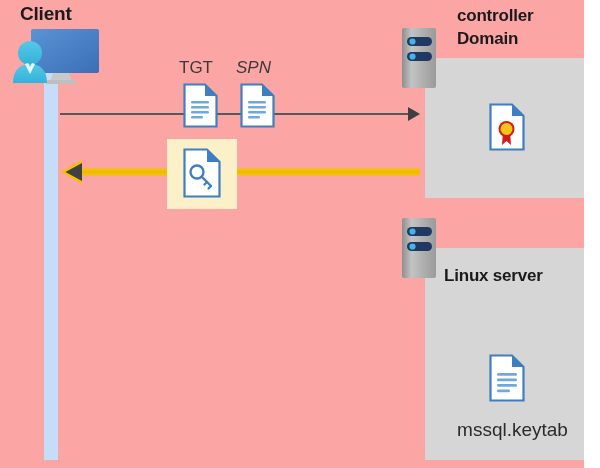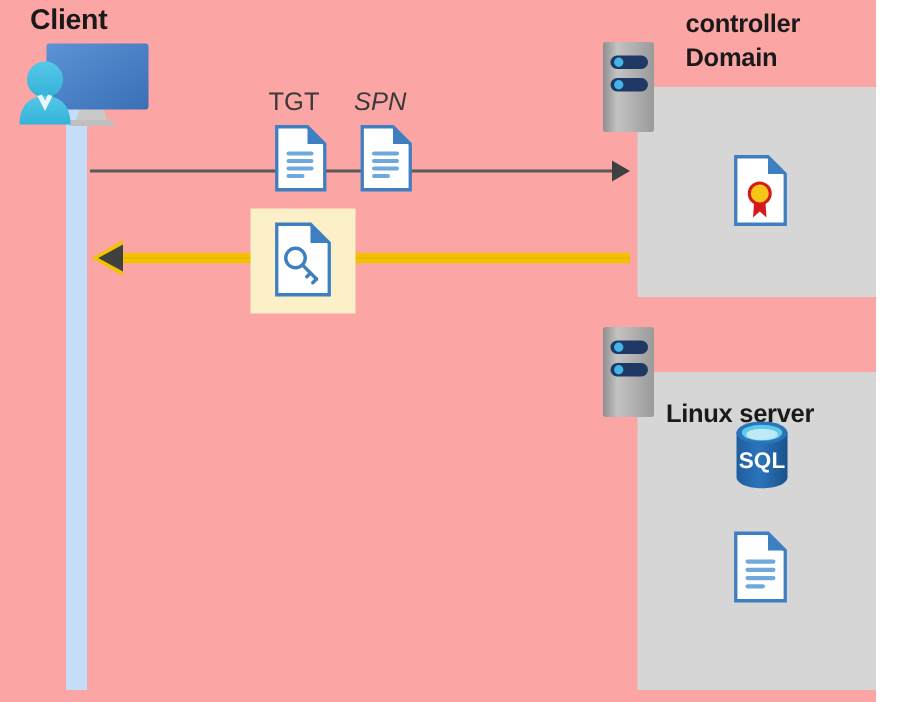--- a/index.html
+++ b/index.html
@@ -245,44 +245,29 @@
         </linearGradient>
       </defs>
       <rect x="0" y="0" width="34" height="60" rx="2" fill="url(#rackGrad2)"></rect>
       <rect x="5" y="9" width="25" height="9" rx="4.5" fill="#1f3864"></rect>
       <circle cx="10.5" cy="13.5" r="3.1" fill="#44b5e8"></circle>
       <rect x="5" y="24" width="25" height="9" rx="4.5" fill="#1f3864"></rect>
       <circle cx="10.5" cy="28.5" r="3.1" fill="#44b5e8"></circle>
     </svg>
   </div>
 
-  <div class="abs" id="sql-icon">
-    <svg width="42" height="48" viewBox="0 0 42 48" xmlns="http://www.w3.org/2000/svg">
-      <defs>
-        <linearGradient id="sqlBody" x1="0" y1="0" x2="1" y2="0">
-          <stop offset="0%" stop-color="#1f5e9e"></stop>
-          <stop offset="45%" stop-color="#2a74ba"></stop>
-          <stop offset="100%" stop-color="#1b528c"></stop>
-        </linearGradient>
-      </defs>
-      <path d="M4 9 H38 V39 C38 43.5 30.4 46.5 21 46.5 C11.6 46.5 4 43.5 4 39 Z" fill="url(#sqlBody)"></path>
-      <ellipse cx="21" cy="9.5" rx="17" ry="7.5" fill="#2a74ba"></ellipse>
-      <ellipse cx="21" cy="9.5" rx="13.5" ry="5.4" fill="#5ccbe8"></ellipse>
-      <ellipse cx="21" cy="10.6" rx="10.5" ry="3.8" fill="#bfe9f5"></ellipse>
-      <text x="21" y="33" font-family="'Liberation Sans',sans-serif" font-size="15" font-weight="bold" fill="#ffffff" text-anchor="middle">SQL</text>
-    </svg>
-  </div>
 
   <div class="abs" id="keytab-icon">
     <svg width="36" height="48" viewBox="0 0 36 48" xmlns="http://www.w3.org/2000/svg">
       <path d="M1.5 1.5 H23 L34.5 13 V46.5 H1.5 Z" fill="#ffffff" stroke="#3e7fc1" stroke-width="2.2"></path>
       <path d="M23 1.5 L34.5 13 H23 Z" fill="#3e7fc1"></path>
       <g fill="#6fa8dc">
         <rect x="8" y="19" width="20" height="2.8" rx="1.4"></rect>
         <rect x="8" y="24.5" width="20" height="2.8" rx="1.4"></rect>
         <rect x="8" y="30" width="20" height="2.8" rx="1.4"></rect>
         <rect x="8" y="35.5" width="13" height="2.8" rx="1.4"></rect>
       </g>
     </svg>
   </div>
 
+  <div class="abs" id="keytab-label">mssql.keytab</div>
 
 </div>
 
 </body></html>

